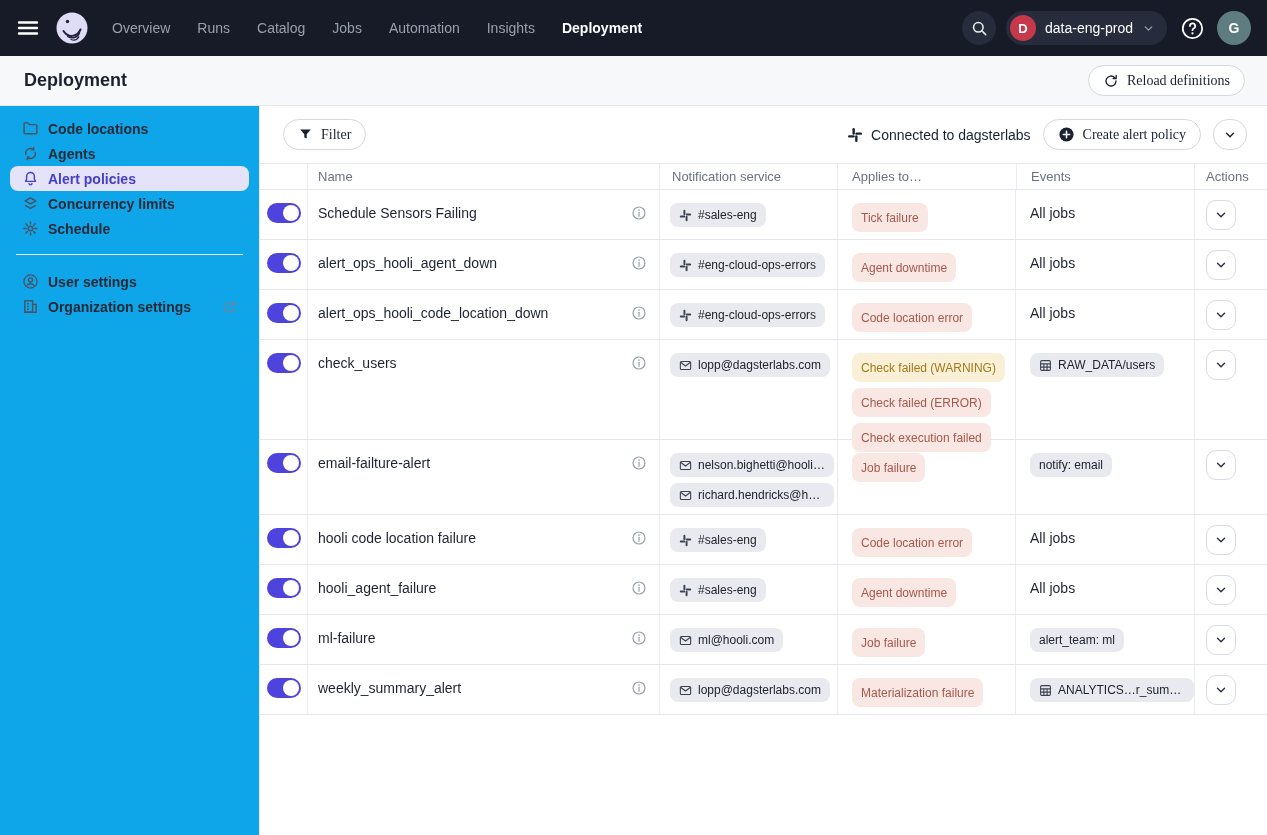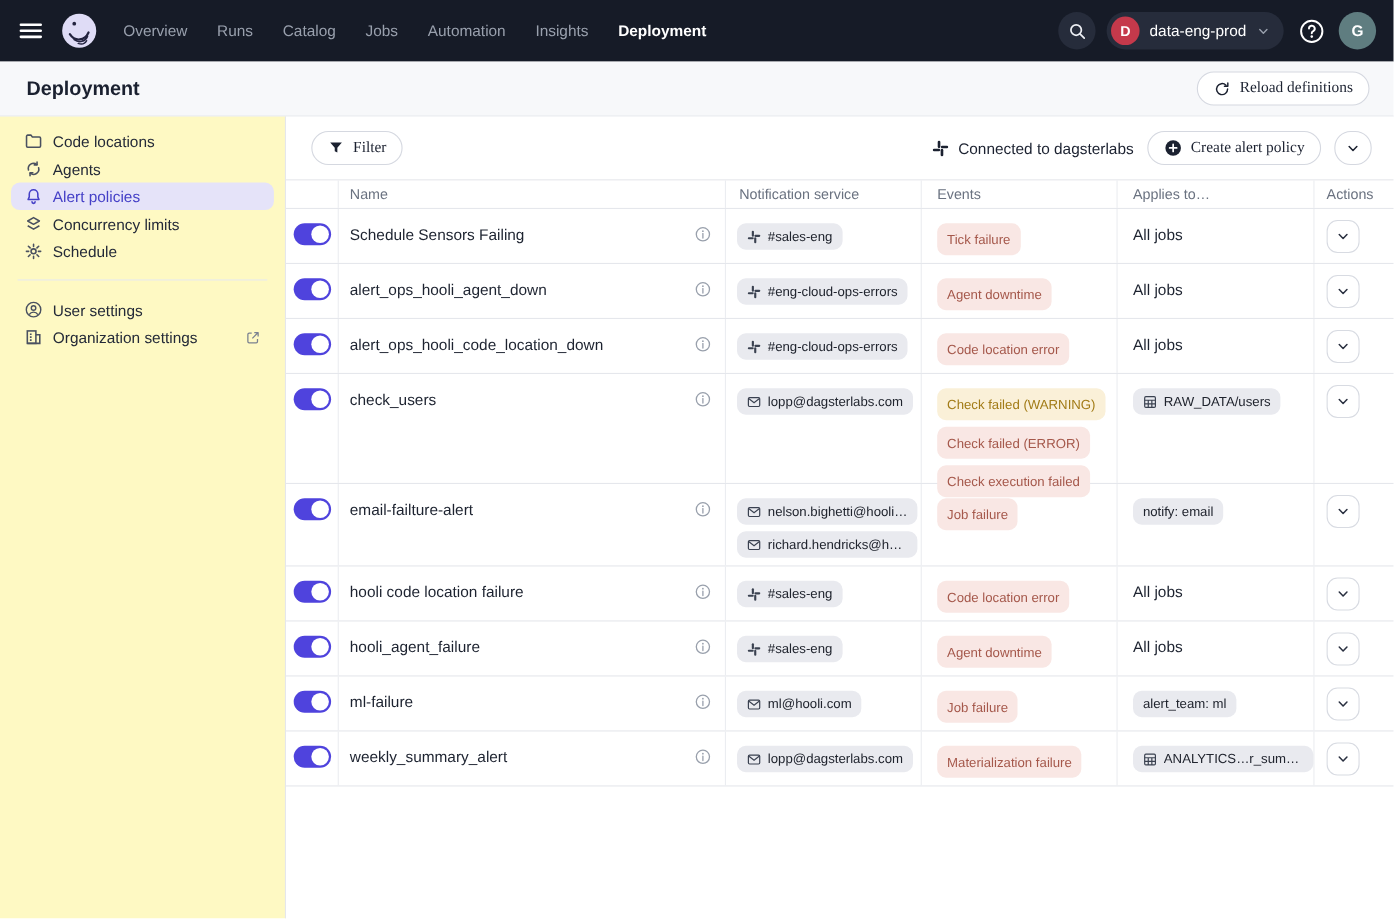--- a/index.html
+++ b/index.html
@@ -22,21 +22,21 @@
   .avatar-g { width:34px; height:34px; border-radius:50%; background:var(--avatar-teal,#5F7D80); color:#fff; font-size:14px; font-weight:600; display:flex; align-items:center; justify-content:center; cursor:pointer; }
 
   
   .page-header { height:50px; flex:0 0 50px; background:#F7F8FA; border-bottom:1px solid var(--border,#E5E7EC); display:flex; align-items:center; padding:0 22px 0 24px; }
   .page-title { font-size:18px; font-weight:700; color:#1B2130; }
   .btn { display:inline-flex; align-items:center; gap:8px; background:#fff; border:1px solid #D5D8E0; border-radius:16px; height:31px; padding:0 14px; font-size:14px; color:#1B2130; cursor:pointer; font-family:Liberation Serif, serif; }
   .reload-btn { margin-left:auto; }
 
   
   .content { flex:1; display:flex; min-height:0; }
-  .sidebar { width:260px; flex:0 0 260px; background:#fef9c3; border-right:1px solid var(--border,#E5E7EC); padding-top:10px; }
+  .sidebar { width:260px; flex:0 0 260px; background:#0ea5e9; border-right:1px solid var(--border,#E5E7EC); padding-top:10px;font-weight:bold; }
   .side-item { display:flex; align-items:center; gap:9px; height:25px; margin:0 10px; padding:0 12px; border-radius:8px; font-size:14px; color:#242A38; cursor:pointer; }
   .side-item .sicon { width:17px; height:17px; color:#4A5160; flex:0 0 17px; display:flex; align-items:center; }
   .side-item.active { background:var(--sidebar-active-bg,#E5E3F9); color:var(--sidebar-active-text,#4540C7); }
   .side-item.active .sicon { color:var(--sidebar-active-text,#4540C7); }
   .side-divider { height:1px; background:#E7E9ED; margin:13px 16px 14px; }
   .ext-icon { margin-left:auto; width:14px; height:14px; color:#7A8190; display:flex; align-items:center; }
 
   .main { flex:1; background:#fff; display:flex; flex-direction:column; min-width:0; }
   .toolbar { height:57px; flex:0 0 57px; display:flex; align-items:center; padding:0 20px 0 23px; }
   .toolbar-right { margin-left:auto; display:flex; align-items:center; gap:12px; }
@@ -274,22 +274,22 @@
             </span>
           </button>
         </div>
       </div>
 
       <div class="table">
         <div class="thead">
           <div class="th col-toggle"></div>
           <div class="th col-name">Name</div>
           <div class="th col-notif">Notification service</div>
+          <div class="th col-applies">Applies to…</div>
           <div class="th col-events">Events</div>
-          <div class="th col-applies">Applies to…</div>
           <div class="th col-actions">Actions</div>
         </div>
         <div id="tbody">
             <div class="row" style="height: 50px;">
               <div class="cell col-toggle toggle-cell">
        <span class="toggle on"></span>
      </div>
      <div class="cell col-name name-cell">
        <span class="row-name">Schedule Sensors Failing</span>
        <span class="info-icon">

